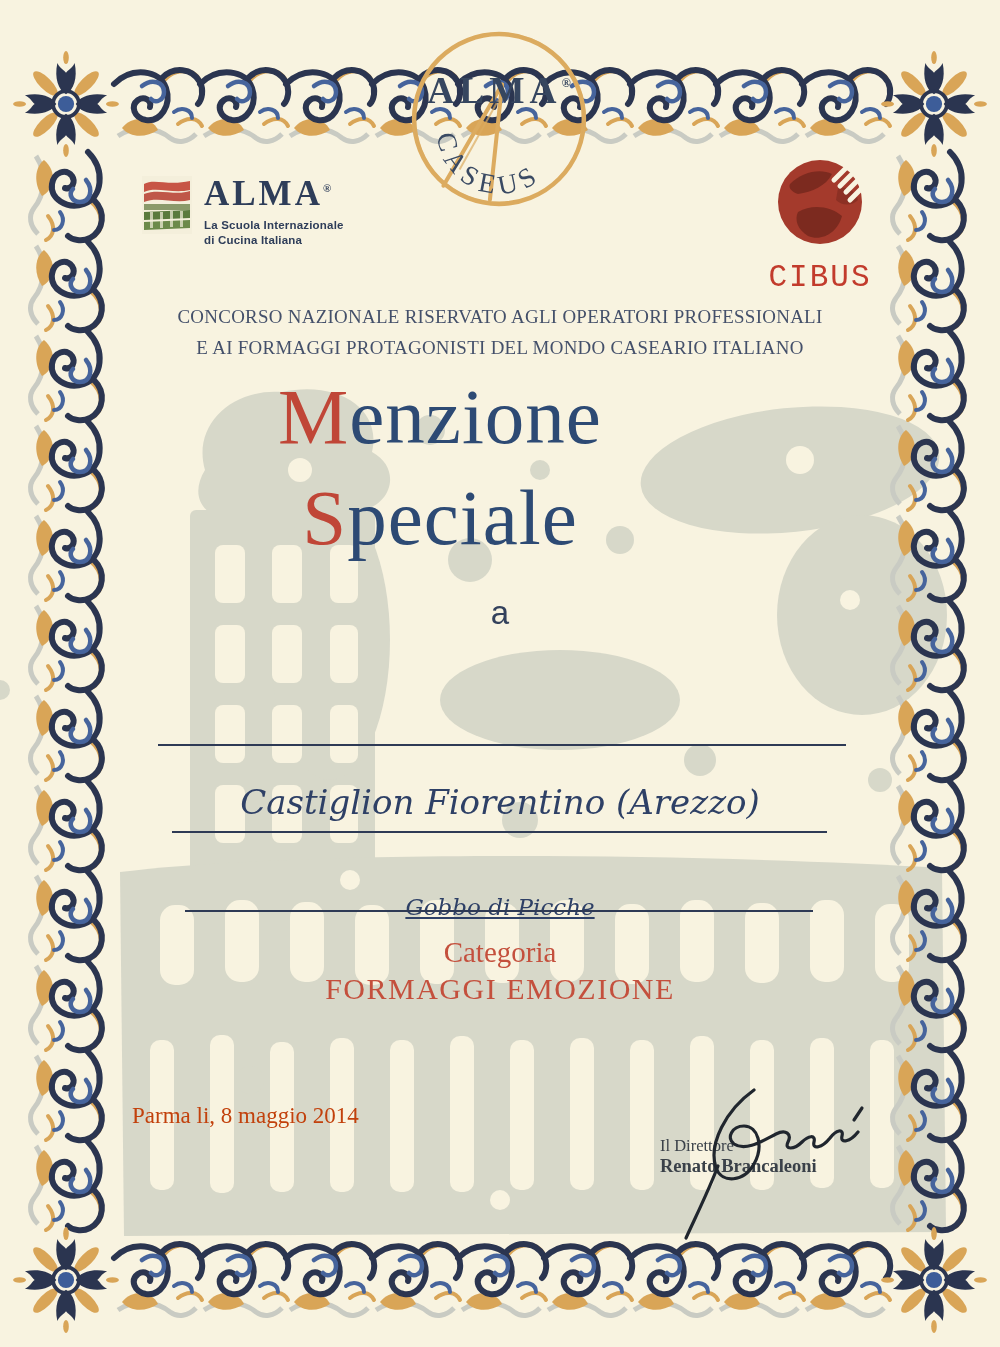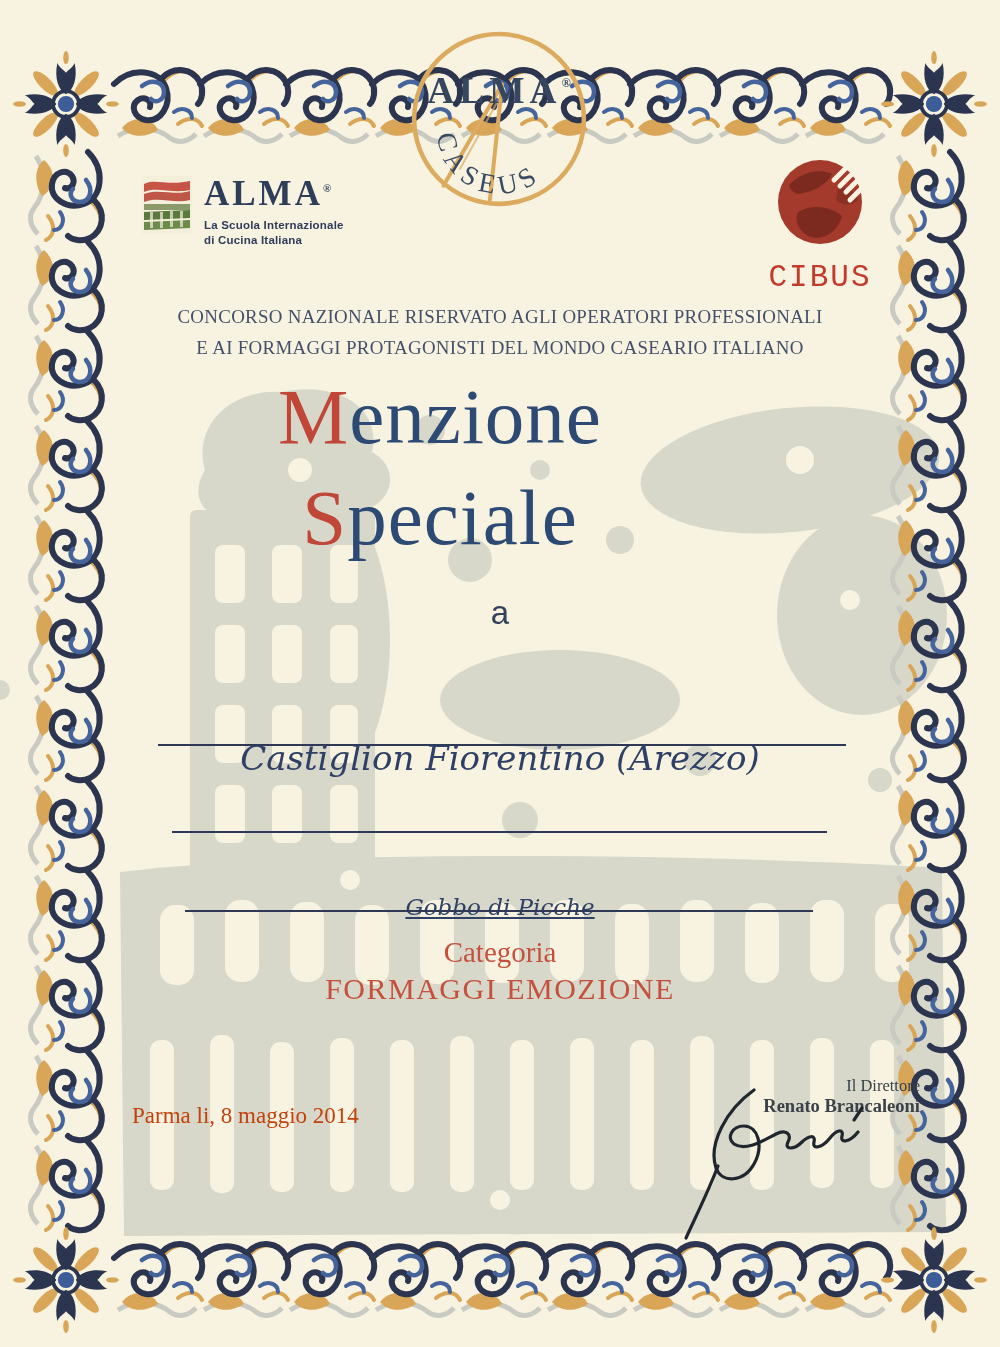--- a/index.html
+++ b/index.html
@@ -35,33 +35,33 @@
          font-size:19.5px;line-height:1.6;letter-spacing:.3px;transform:scaleX(.97);}
   .title{left:0;top:366px;width:880px;margin:0;text-align:center;font-weight:normal;
          font-size:79px;line-height:1.28;color:#2d4a74;letter-spacing:1px;}
   .title .init{color:#c04637;}
   .prep{left:0;top:594px;width:1000px;text-align:center;
         font-family:"Liberation Sans",sans-serif;font-size:33px;color:#33415c;}
 
   .script{left:0;width:1000px;text-align:center;font-family:"DejaVu Serif",serif;
           font-style:italic;color:#2e4066;}
   .recipient{top:656px;font-size:52px;}
-  .location{top:738px;font-size:34px;}
+  .location{top:782px;font-size:34px;}
   .product{top:894px;font-size:23px;text-decoration:underline;}
   .uline{height:0;border-top:2.5px solid #2e3a55;}
   .u1{left:158px;top:744px;width:688px;}
   .u2{left:172px;top:831px;width:655px;}
   .u3{left:185px;top:910px;width:628px;}
 
   .cat-label{left:0;top:936px;width:1000px;text-align:center;font-size:29px;color:#c4503d;}
   .cat-value{left:0;top:972px;width:1000px;text-align:center;font-size:30px;
              letter-spacing:1.5px;color:#c4503d;}
 
   .date{left:132px;top:1103px;font-size:23px;color:#c2410c;}
-  .director{left:660px;top:1076px;width:260px;text-align:right;color:#3a4149;}
+  .director{left:660px;top:1136px;width:260px;text-align:left;color:#3a4149;}
   .dir-label{font-size:16.5px;}
   .dir-name{font-size:18.5px;font-weight:bold;}
   .signature{position:absolute;left:662px;top:1078px;z-index:4;}
 </style>
 </head>
 <body>
 
 <div class="page">
 
   <svg class="layer watermark" viewBox="0 0 1000 1347">

